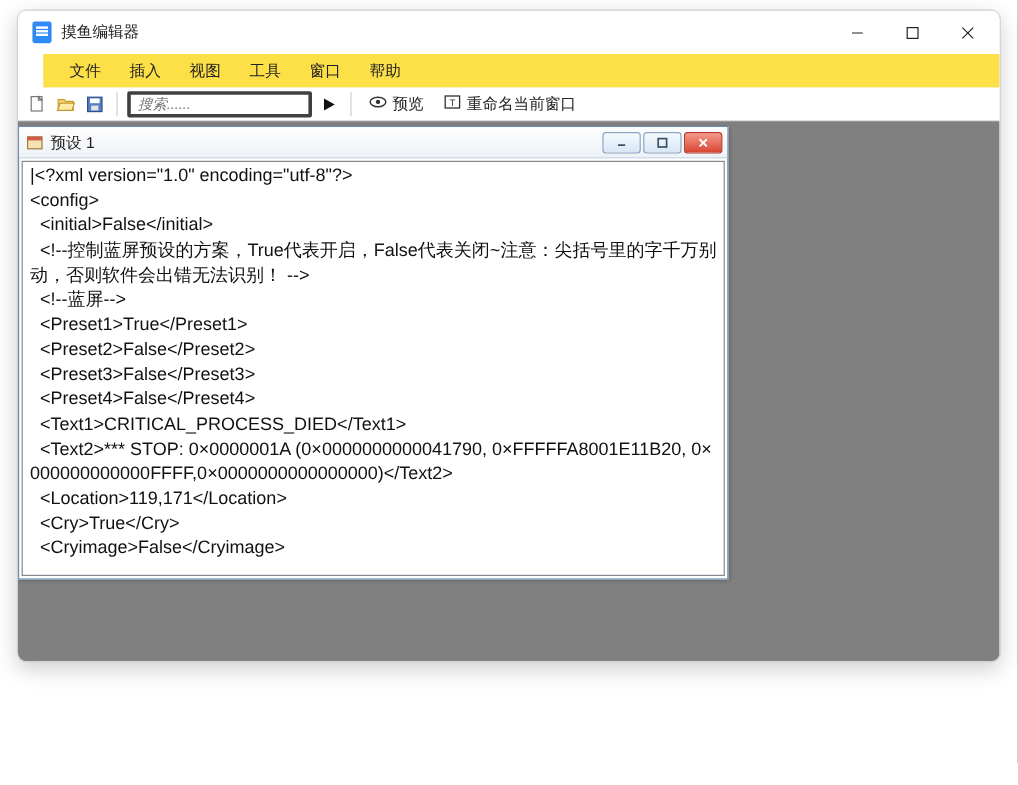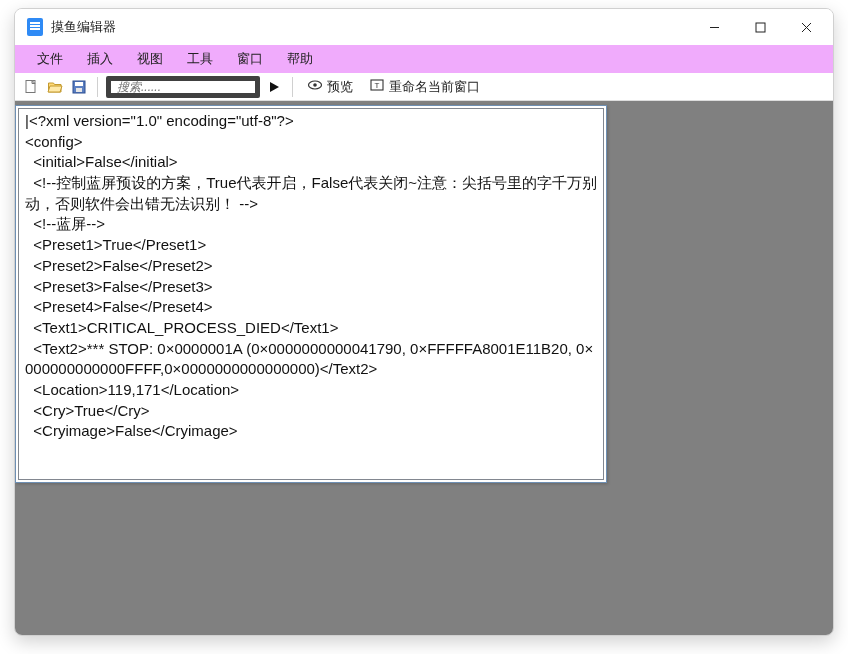--- a/index.html
+++ b/index.html
@@ -7,21 +7,21 @@
       font-family: "Microsoft YaHei", "Segoe UI", Tahoma, sans-serif;
       font-size: 13px;
       background: #fff;
       width: 848px;
       height: 654px;
       overflow: hidden;
       position: relative;
     }
     .window {
       width: 820px;
-      height: 628px;
+      height: 544px;
       margin: 8px auto 0;
       background: #fff;
       border: 1px solid #d0d0d0;
       border-radius: 8px;
       box-shadow: 0 6px 18px rgba(0,0,0,0.18);
       display: flex;
       flex-direction: column;
       overflow: hidden;
     }
     
@@ -55,21 +55,22 @@
       color: #222;
     }
     .win-btn svg { width: 11px; height: 11px; stroke: #222; stroke-width: 1; fill: none; }
     
     .menubar {
       height: 28px;
       display: flex;
       align-items: center;
       padding: 0 10px;
       gap: 0;
-      background: #f0abfc;
+      background: #fde047;
+      margin-left: 21px;
     }
     .menubar .menu-item {
       padding: 3px 12px;
       font-size: 13px;
       color: #222;
     }
     
     .toolbar {
       height: 28px;
       display: flex;
@@ -79,21 +80,21 @@
       background: #fff;
       border-bottom: 1px solid #ddd;
     }
     .tool-icon {
       width: 20px; height: 20px;
       display: flex; align-items: center; justify-content: center;
     }
     .search-input {
       width: 154px;
       height: 22px;
-      border: 5px solid #404040;
+      border: 3px solid #404040;
       border-radius: 2px;
       padding: 0 6px;
       font-style: italic;
       font-size: 12px;
       color: #555;
       background: #fff;
     }
     .play-btn svg { width: 14px; height: 14px; }
     .tool-sep {
       width: 1px; height: 20px;
@@ -271,20 +272,48 @@
             <rect x="2" y="3" width="12" height="10" fill="none" stroke="#333" stroke-width="1.1"></rect>
             <text x="8" y="11" text-anchor="middle" font-size="8" fill="#333" font-family="Arial">T</text>
           </svg>
       </span>
       <span>重命名当前窗口</span>
     </div>
   </div>
 
   <div class="workspace">
     <div class="child-window">
+      <div class="child-titlebar">
+        <span class="child-icon">
+          <svg width="14" height="14" viewBox="0 0 14 14">
+              <rect x="1" y="2" width="12" height="10" fill="#f3e2b3" stroke="#9c7f3a"></rect>
+              <rect x="1" y="2" width="12" height="3" fill="#d35a4a"></rect>
+            </svg>
+        </span>
+        <span class="child-title">预设 1</span>
+        <div class="child-spacer"></div>
+        <div class="child-btns">
+          <div class="child-btn">
+            <svg viewBox="0 0 10 10">
+                <line x1="2" y1="7" x2="8" y2="7"></line>
+              </svg>
+          </div>
+          <div class="child-btn">
+            <svg viewBox="0 0 10 10">
+                <rect x="1.5" y="1.5" width="7" height="7"></rect>
+              </svg>
+          </div>
+          <div class="child-btn close">
+            <svg viewBox="0 0 10 10">
+                <line x1="2" y1="2" x2="8" y2="8"></line>
+                <line x1="8" y1="2" x2="2" y2="8"></line>
+              </svg>
+          </div>
+        </div>
+      </div>
       <div class="child-content">|&lt;?xml version="1.0" encoding="utf-8"?&gt;
 &lt;config&gt;
   &lt;initial&gt;False&lt;/initial&gt;
   &lt;!--控制蓝屏预设的方案，True代表开启，False代表关闭~注意：尖括号里的字千万别动，否则软件会出错无法识别！ --&gt;
   &lt;!--蓝屏--&gt;
   &lt;Preset1&gt;True&lt;/Preset1&gt;
   &lt;Preset2&gt;False&lt;/Preset2&gt;
   &lt;Preset3&gt;False&lt;/Preset3&gt;
   &lt;Preset4&gt;False&lt;/Preset4&gt;
   &lt;Text1&gt;CRITICAL_PROCESS_DIED&lt;/Text1&gt;

